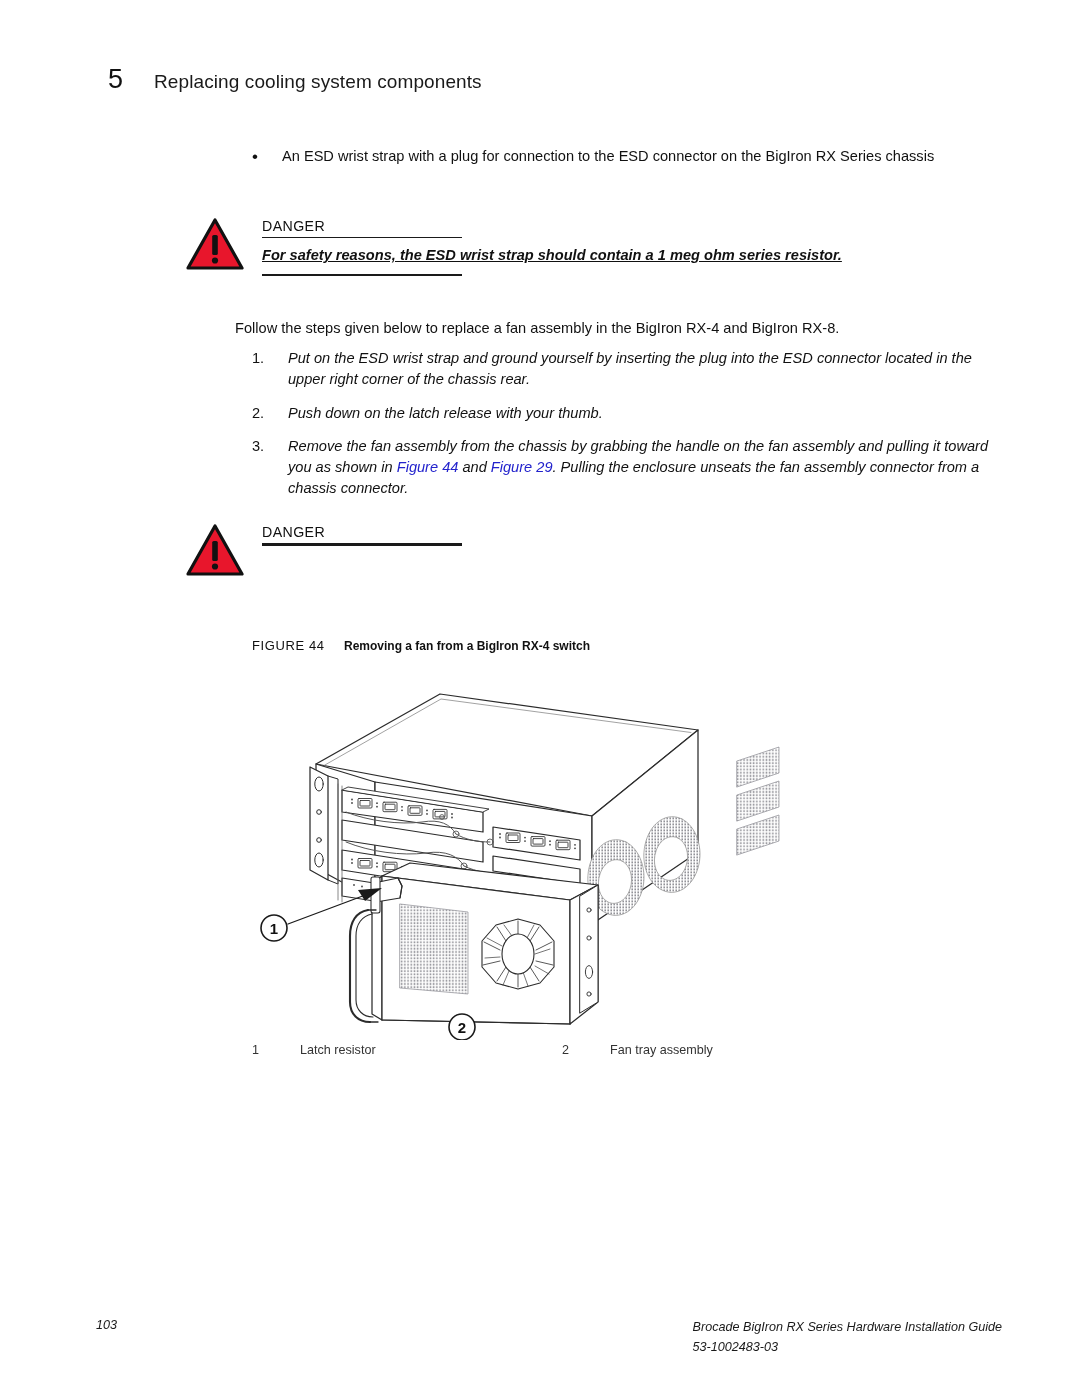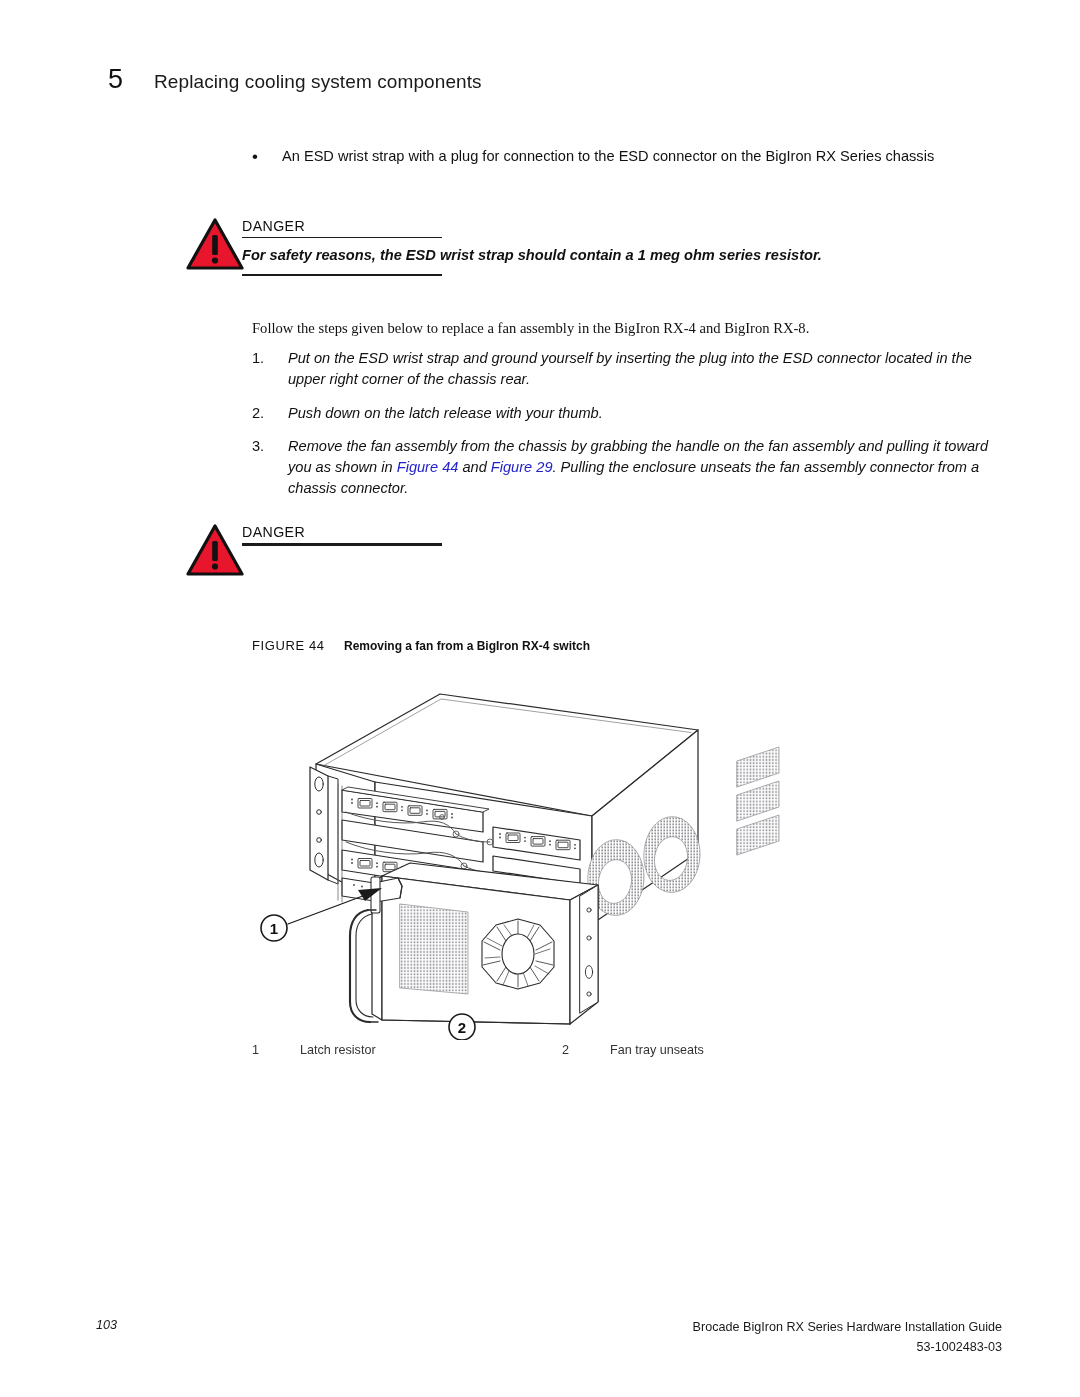--- a/index.html
+++ b/index.html
@@ -70,40 +70,41 @@
     width: 820px;
   }
   .danger .tri-wrap {
     position: absolute;
     left: 0;
     top: 0;
     width: 58px;
     height: 52px;
   }
   .danger .dbody {
-    margin-left: 56px;
+    margin-left: 76px;
   }
   .rule {
     height: 1.3px;
     background: #1a1a1a;
     width: 200px;
   }
   .danger-label {
     font-size: 14.2px;
     letter-spacing: 0.4px;
     color: #111;
     padding-bottom: 3px;
   }
   .danger-text {
     font-size: 14.6px;
     font-style: italic;
     font-weight: bold;
     line-height: 1.45;
     color: #111;
     padding: 7px 0 8px 0;
+    text-decoration: underline;
   }
 
   
   .para {
     font-size: 14.6px;
     line-height: 1.46;
     color: #111;
   }
   .steps {
     margin: 0;
@@ -174,22 +175,23 @@
     left: 96px;
     top: 1318px;
     font-size: 12.6px;
     font-style: italic;
     color: #1a1a1a;
   }
   .footer-right {
     position: absolute;
     right: 78px;
     top: 1318px;
-    text-align: right;
+    text-align: left;
     font-size: 12.6px;
+    font-style: italic;
     color: #1a1a1a;
     line-height: 1.55;
   }
 </style>
 </head>
 <body>
 
 <div class="page">
 
   <div class="chapter-header">
@@ -213,21 +215,21 @@
       </svg>
     </div>
     <div class="dbody">
       <div class="danger-label">DANGER</div>
       <div class="rule"></div>
       <div class="danger-text">For safety reasons, the ESD wrist strap should contain a 1 meg ohm series resistor.</div>
       <div class="rule"></div>
     </div>
   </div>
 
-  <div class="para" style="position:absolute; left:252px; top:318px; width:738px;font-family:Liberation Serif, serif;">Follow the steps given below to replace a fan assembly in the BigIron RX-4 and BigIron RX-8.</div>
+  <div class="para" style="position:absolute; left:235px; top:318px; width:738px;">Follow the steps given below to replace a fan assembly in the BigIron RX-4 and BigIron RX-8.</div>
 
   <ol class="steps" style="position:absolute; left:252px; top:348px; width:738px;">
     <li class="step">
       <div class="step-num">1.</div>
       <div class="step-text">Put on the ESD wrist strap and ground yourself by inserting the plug into the ESD connector located in the upper right corner of the chassis rear.</div>
     </li>
     <li class="step">
       <div class="step-num">2.</div>
       <div class="step-text">Push down on the latch release with your thumb.</div>
     </li>
@@ -482,21 +484,21 @@
     </svg>
   </div>
 
   <div class="fig-legend">
     <div class="legend-item">
       <div class="legend-num">1</div>
       <div>Latch resistor</div>
     </div>
     <div class="legend-item">
       <div class="legend-num">2</div>
-      <div>Fan tray unseats</div>
+      <div>Fan tray assembly</div>
     </div>
   </div>
 
   <div class="footer-page">103</div>
   <div class="footer-right">
     <div>Brocade BigIron RX Series Hardware Installation Guide</div>
     <div>53-1002483-03</div>
   </div>
 
 </div>

